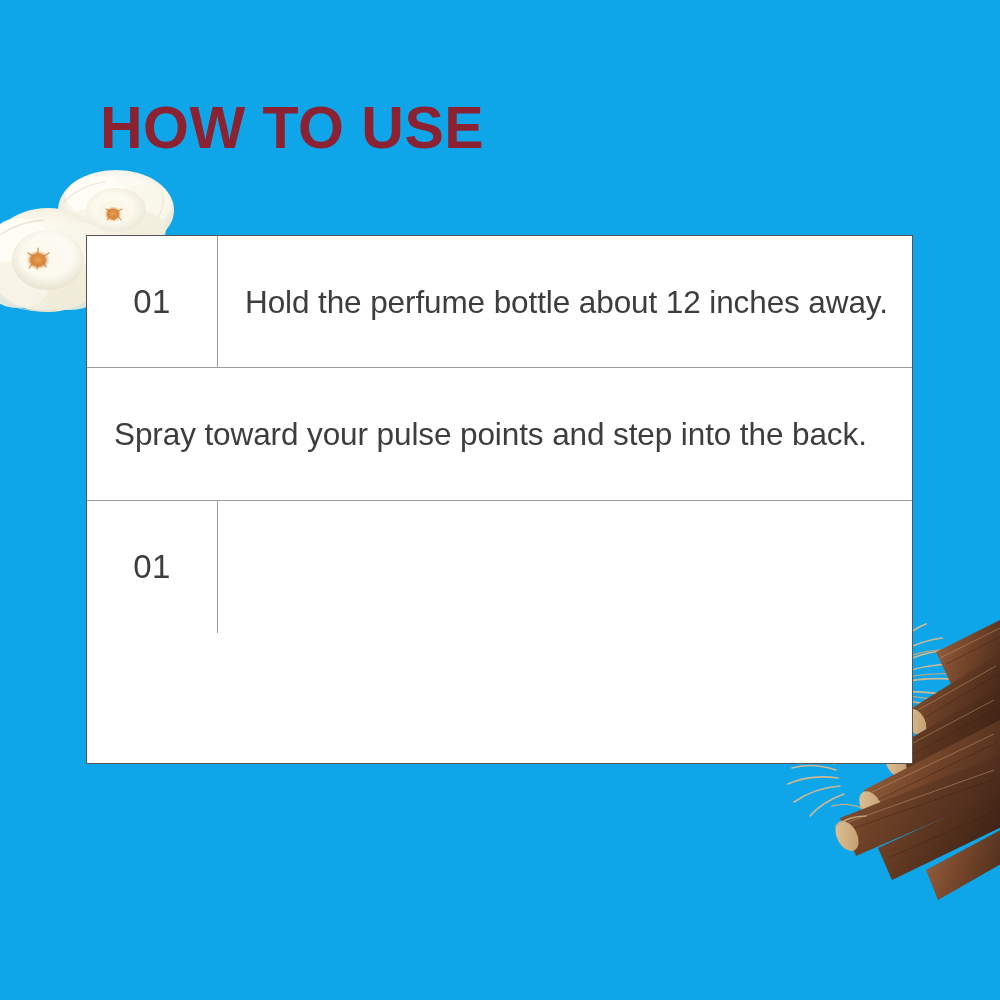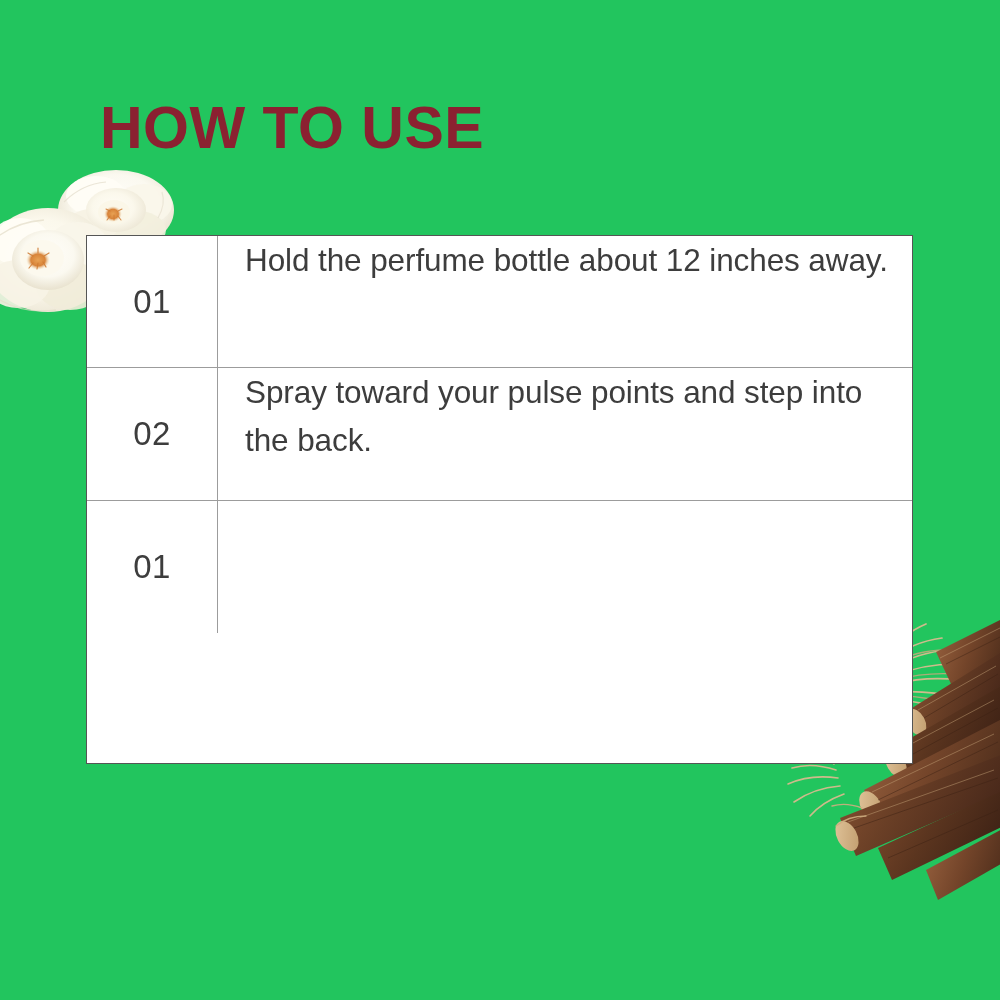--- a/index.html
+++ b/index.html
@@ -12,21 +12,21 @@
     height: 1000px;
     overflow: hidden;
     font-family: "Liberation Sans", sans-serif;
     position: relative;
   }
 
   #canvas {
     position: relative;
     width: 1000px;
     height: 1000px;
-    background: #22c55e;
+    background: #0ea5e9;
     overflow: hidden;
   }
 
   
   #page-title {
     position: absolute;
     left: 100px;
     top: 99px;
     font-size: 59px;
     font-weight: bold;
@@ -97,20 +97,21 @@
     color: #3d3d3d;
     font-family: "Liberation Sans", sans-serif;
     letter-spacing: 0.5px;
     font-weight: 400;
   }
 
   .step-text-cell {
     flex: 1 1 auto;
     box-sizing: border-box;
     display: flex;
+    align-items: center;
     padding: 0 22px 0 27px;
   }
   .step-text {
     font-size: 31.5px;
     line-height: 48px;
     color: #3d3d3d;
     font-family: "Liberation Sans", sans-serif;
     font-weight: 400;
     letter-spacing: -0.1px;
   }
@@ -283,23 +284,20 @@
     <div class="step-row">
       <div class="step-num-cell">
         <span class="step-num">01</span>
       </div>
       <div class="step-text-cell">
         <span class="step-text">Hold the perfume bottle about 12 inches away.</span>
       </div>
     </div>
 
     <div class="step-row">
-      <div class="step-num-cell">
-        <span class="step-num">02</span>
-      </div>
       <div class="step-text-cell">
         <span class="step-text">Spray toward your pulse points and step into the back.</span>
       </div>
     </div>
 
 
     <div class="step-row">
       <div class="step-num-cell">
         <span class="step-num">01</span>
       </div>

